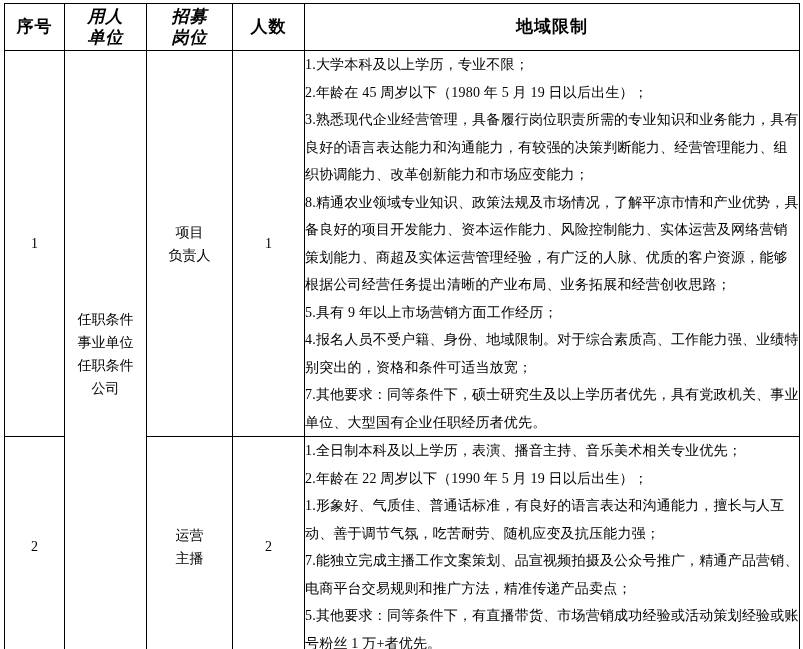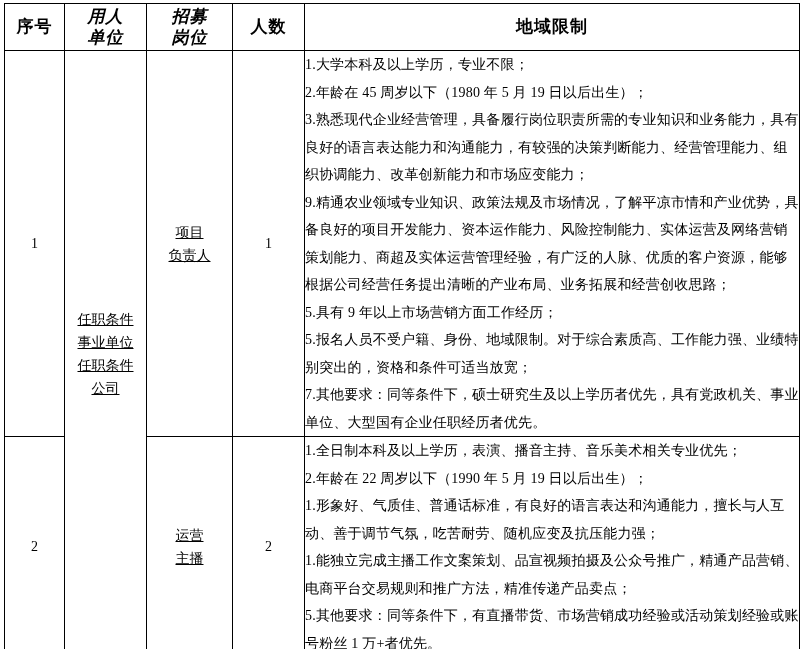--- a/index.html
+++ b/index.html
@@ -73,21 +73,20 @@
     letter-spacing: 0.2px;
     margin-top: 32px;
   }
   td.req p {
     margin: 0;
     text-indent: 0;
   }
   .unit-cell-inner {
     display: block;
     padding: 0 6px;
-    text-decoration: underline;
   }
 </style>
 </head>
 <body>
 
 <div class="sheet">
   <table class="recruit">
     <colgroup>
       <col class="col-no">
       <col class="col-unit">
@@ -127,37 +126,37 @@
         </td>
         <td class="post-name">
           <span class="unit-cell-inner">项目</span>
           <span class="unit-cell-inner">负责人</span>
         </td>
         <td class="center">1</td>
         <td class="req">
           <p>1.大学本科及以上学历，专业不限；</p>
           <p>2.年龄在 45 周岁以下（1980 年 5 月 19 日以后出生）；</p>
           <p>3.熟悉现代企业经营管理，具备履行岗位职责所需的专业知识和业务能力，具有良好的语言表达能力和沟通能力，有较强的决策判断能力、经营管理能力、组织协调能力、改革创新能力和市场应变能力；</p>
-          <p>9.精通农业领域专业知识、政策法规及市场情况，了解平凉市情和产业优势，具备良好的项目开发能力、资本运作能力、风险控制能力、实体运营及网络营销策划能力、商超及实体运营管理经验，有广泛的人脉、优质的客户资源，能够根据公司经营任务提出清晰的产业布局、业务拓展和经营创收思路；</p>
+          <p>8.精通农业领域专业知识、政策法规及市场情况，了解平凉市情和产业优势，具备良好的项目开发能力、资本运作能力、风险控制能力、实体运营及网络营销策划能力、商超及实体运营管理经验，有广泛的人脉、优质的客户资源，能够根据公司经营任务提出清晰的产业布局、业务拓展和经营创收思路；</p>
           <p>5.具有 9 年以上市场营销方面工作经历；</p>
-          <p>5.报名人员不受户籍、身份、地域限制。对于综合素质高、工作能力强、业绩特别突出的，资格和条件可适当放宽；</p>
+          <p>4.报名人员不受户籍、身份、地域限制。对于综合素质高、工作能力强、业绩特别突出的，资格和条件可适当放宽；</p>
           <p>7.其他要求：同等条件下，硕士研究生及以上学历者优先，具有党政机关、事业单位、大型国有企业任职经历者优先。</p>
         </td>
       </tr>
       <tr>
         <td class="center">2</td>
         <td class="post-name">
           <span class="unit-cell-inner">运营</span>
           <span class="unit-cell-inner">主播</span>
         </td>
         <td class="center">2</td>
         <td class="req">
           <p>1.全日制本科及以上学历，表演、播音主持、音乐美术相关专业优先；</p>
           <p>2.年龄在 22 周岁以下（1990 年 5 月 19 日以后出生）；</p>
           <p>1.形象好、气质佳、普通话标准，有良好的语言表达和沟通能力，擅长与人互动、善于调节气氛，吃苦耐劳、随机应变及抗压能力强；</p>
-          <p>1.能独立完成主播工作文案策划、品宣视频拍摄及公众号推广，精通产品营销、电商平台交易规则和推广方法，精准传递产品卖点；</p>
+          <p>7.能独立完成主播工作文案策划、品宣视频拍摄及公众号推广，精通产品营销、电商平台交易规则和推广方法，精准传递产品卖点；</p>
           <p>5.其他要求：同等条件下，有直播带货、市场营销成功经验或活动策划经验或账号粉丝 1 万+者优先。</p>
         </td>
       </tr>
 
     </tbody>
   </table>
 </div>
 
 </body></html>

